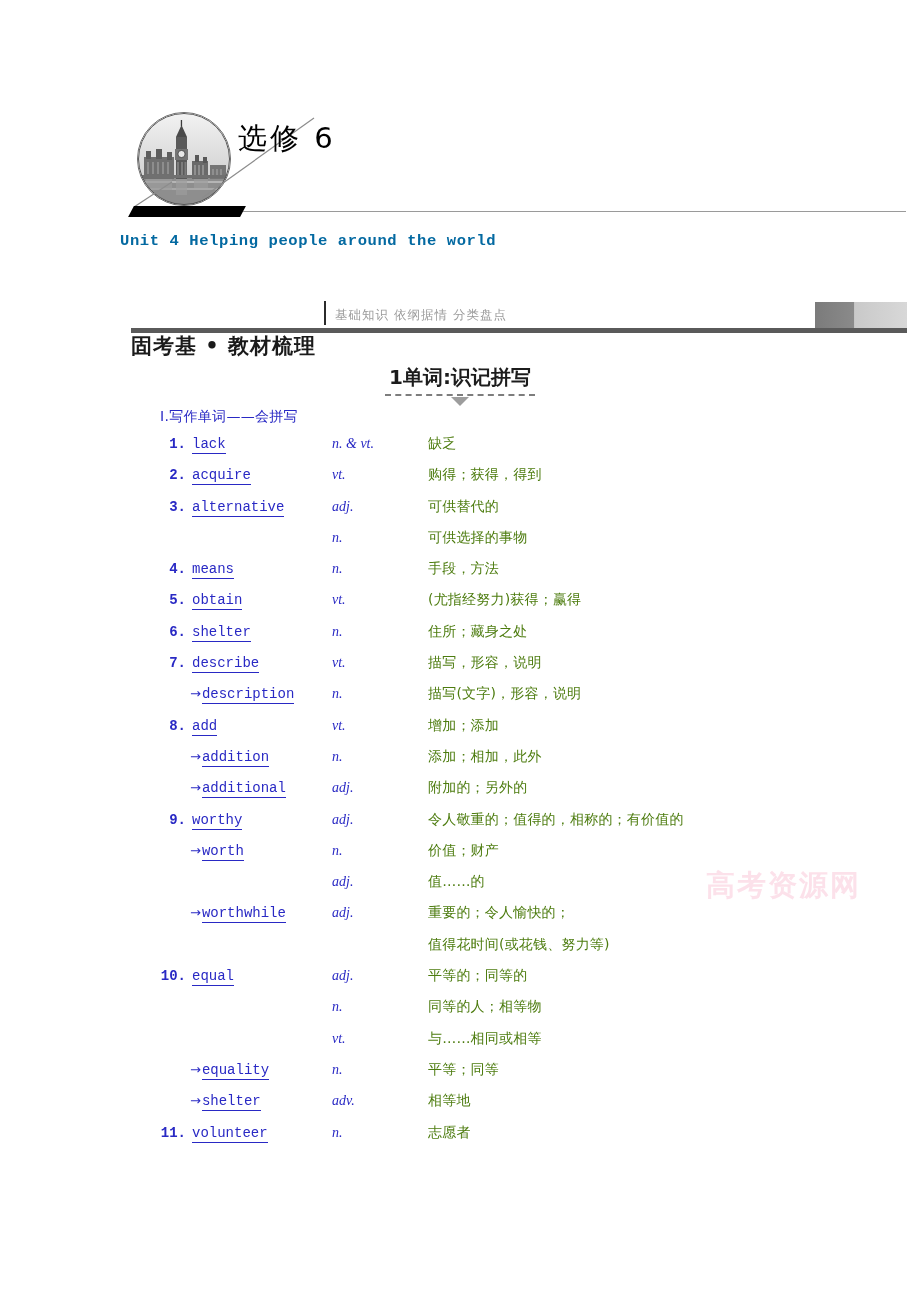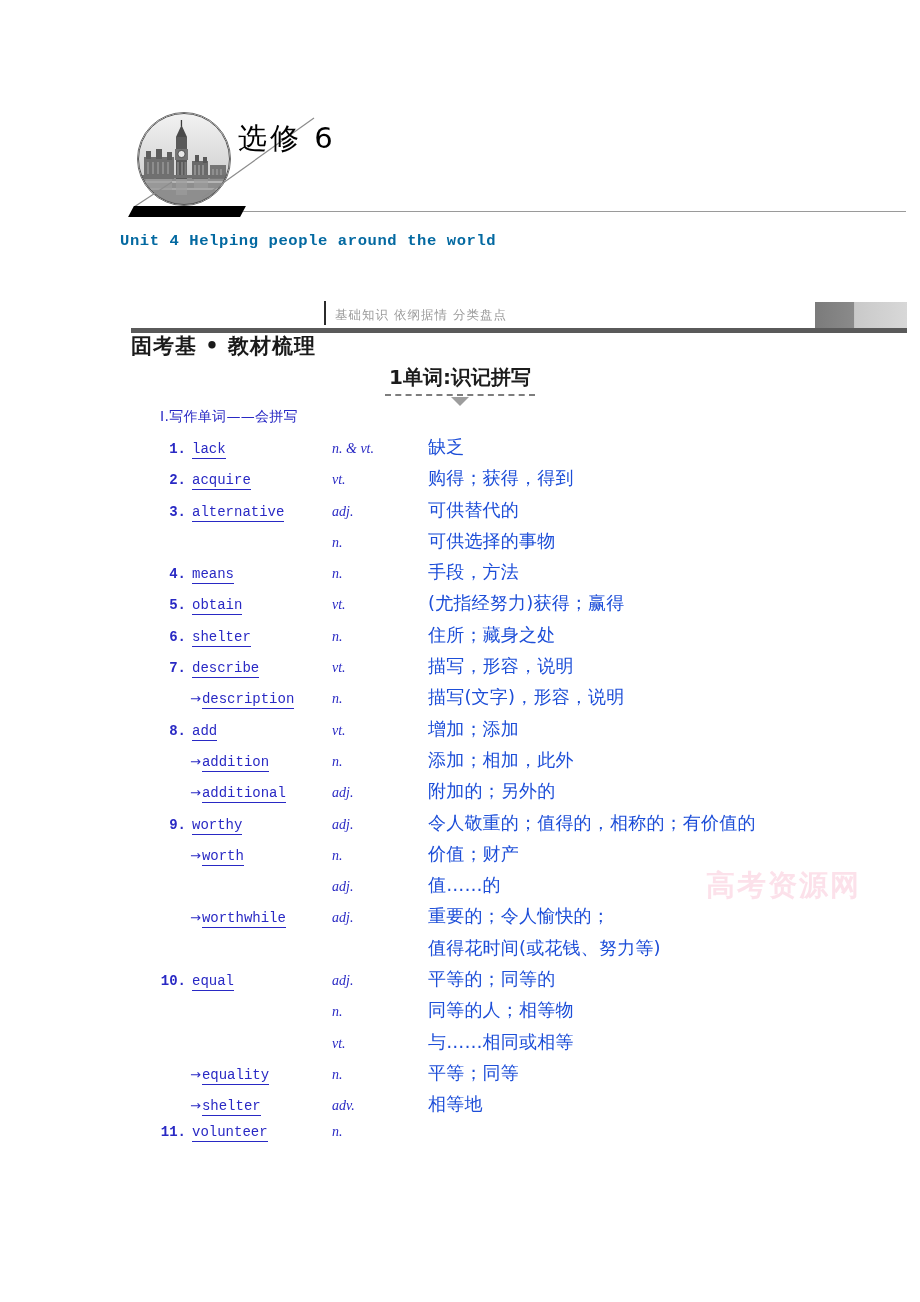--- a/index.html
+++ b/index.html
@@ -248,22 +248,22 @@
     flex: 0 0 96px;
     font-family: "Liberation Serif", "DejaVu Serif", serif;
     font-style: italic;
     font-size: 14px;
     color: #2929c4;
     box-sizing: border-box;
   }
   .v-mean {
     flex: 1 1 auto;
     font-family: "DejaVu Sans", sans-serif;
-    font-size: 18px;
-    color: #1d4ed8;
+    font-size: 14px;
+    color: #4d7c0f;
     letter-spacing: 0.2px;
   }
 
   
   .watermark {
     position: absolute;
     left: 706px;
     top: 866px;
     font-family: "DejaVu Sans", sans-serif;
     font-size: 29px;
@@ -509,19 +509,20 @@
         <div class="vrow">
           <div class="v-num"></div>
           <div class="v-word deriv"><span class="v-arrow">→</span><span class="u">shelter</span></div>
           <div class="v-pos">adv.</div>
           <div class="v-mean">相等地</div>
         </div>
         <div class="vrow">
           <div class="v-num">11.</div>
           <div class="v-word"><span class="u">volunteer</span></div>
           <div class="v-pos">n.</div>
+          <div class="v-mean">志愿者</div>
         </div>
       </div>
   </div>
 
   <div class="watermark">高考资源网</div>
 
 </div>
 
 </body></html>

